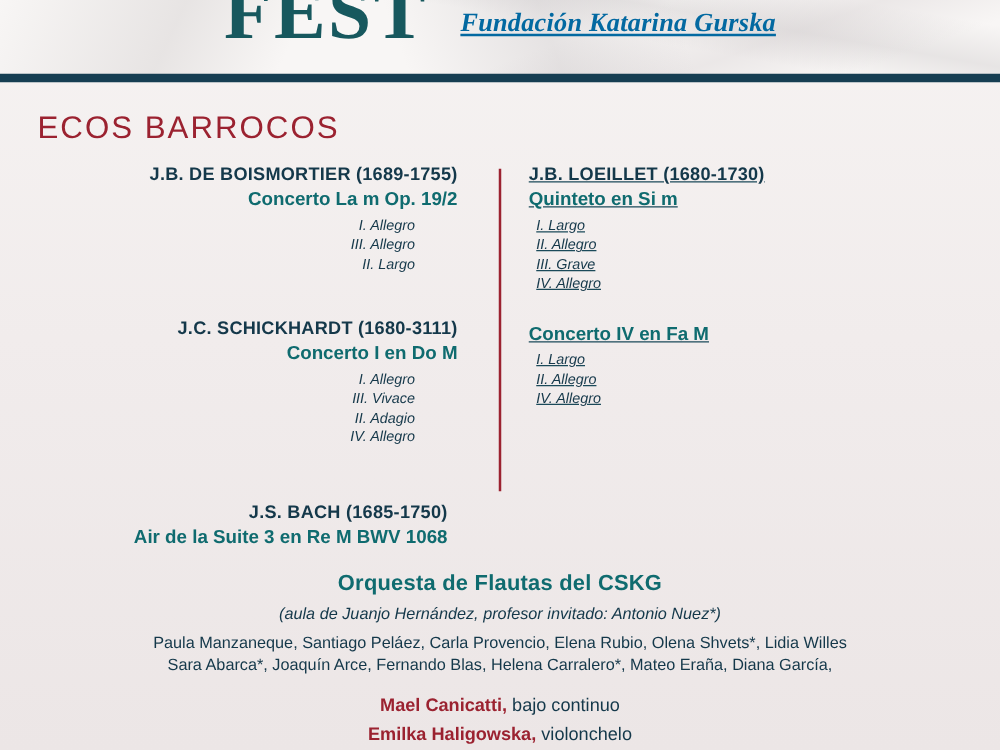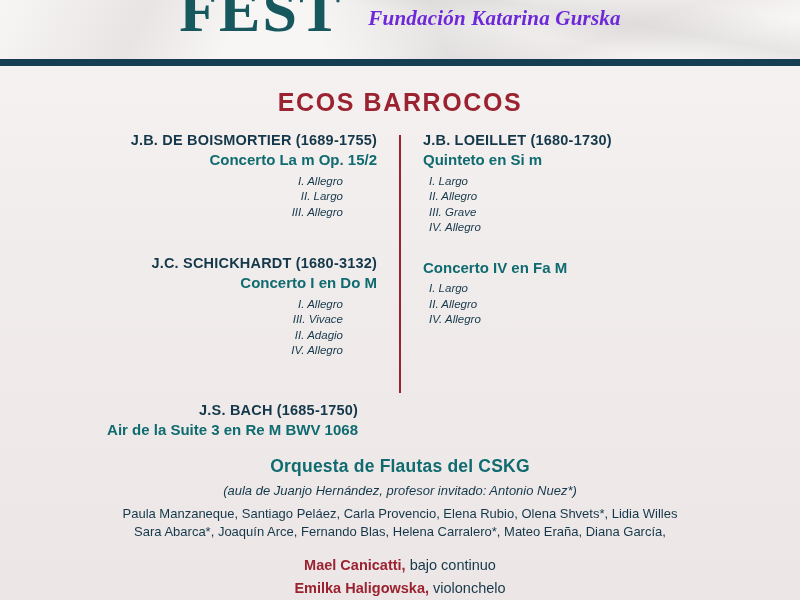--- a/index.html
+++ b/index.html
@@ -64,59 +64,61 @@
     letter-spacing: 2px;
     color: #17585e;
     line-height: 0.78;
     margin-top: -14px;
   }
   .fest-sub {
     font-family: "Liberation Serif", serif;
     font-weight: bold;
     font-style: italic;
     font-size: 21px;
-    color: #6d28d9;
+    color: #0369a1;
     margin-top: 6px;
     letter-spacing: 0.2px;
+    text-decoration: underline;
   }
 
   
   .content {
     position: relative;
     padding: 0 30px;
   }
 
   .program-title {
-    text-align: center;
+    text-align: left;
     font-family: "Liberation Sans", sans-serif;
-    font-weight: bold;
+    font-weight: normal;
     font-size: 25px;
     letter-spacing: 1.6px;
     color: #9b2230;
     margin-top: 22px;
     margin-bottom: 14px;
   }
 
   .columns {
     position: relative;
     display: flex;
     justify-content: center;
     gap: 0;
   }
   .col {
     width: 300px;
     box-sizing: border-box;
   }
   .col-left {
-    padding-right: 22px;
+    padding-right: 33px;
     text-align: right;
   }
   .col-right {
     padding-left: 22px;
     text-align: left;
+    text-decoration: underline;
   }
   .divider {
     width: 2px;
     background: #9b2230;
     align-self: stretch;
     margin: 4px 0 0 0;
     height: 258px;
   }
 
   .work {
@@ -215,30 +217,30 @@
   <div class="content">
 
     <div class="program-title">ECOS BARROCOS</div>
 
     <div class="columns">
 
       <div class="col col-left">
 
         <div class="work spaced-a">
           <div class="composer">J.B. DE BOISMORTIER (1689-1755)</div>
-          <div class="piece">Concerto La m Op. 15/2</div>
+          <div class="piece">Concerto La m Op. 19/2</div>
           <div class="movs">
             <div>I. Allegro</div>
+            <div>III. Allegro</div>
             <div>II. Largo</div>
-            <div>III. Allegro</div>
           </div>
         </div>
 
         <div class="work spaced-b">
-          <div class="composer">J.C. SCHICKHARDT (1680-3132)</div>
+          <div class="composer">J.C. SCHICKHARDT (1680-3111)</div>
           <div class="piece">Concerto I en Do M</div>
           <div class="movs">
             <div>I. Allegro</div>
             <div>III. Vivace</div>
             <div>II. Adagio</div>
             <div>IV. Allegro</div>
           </div>
         </div>
 
       </div>

